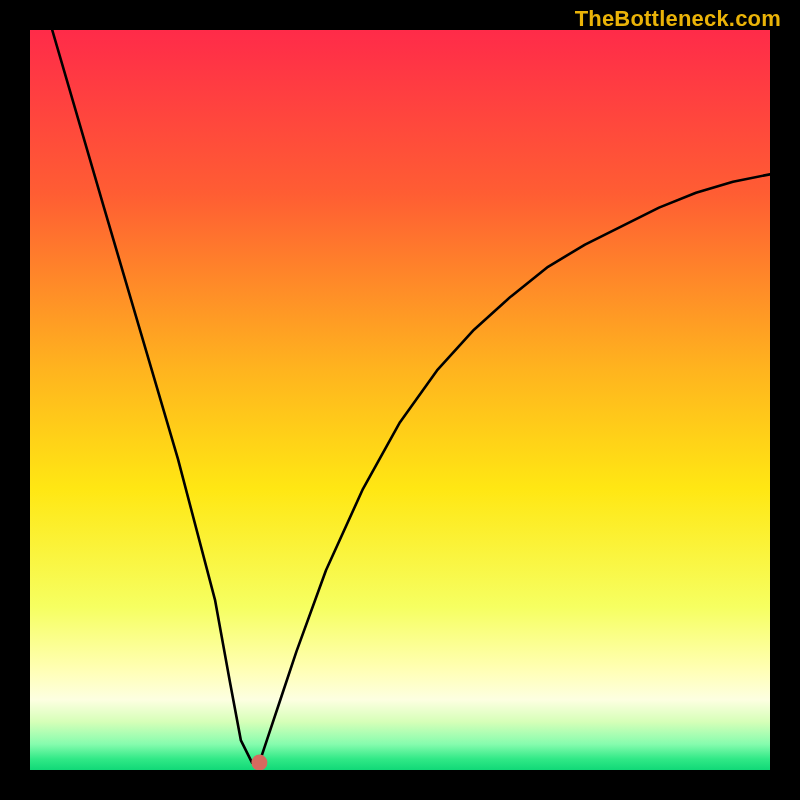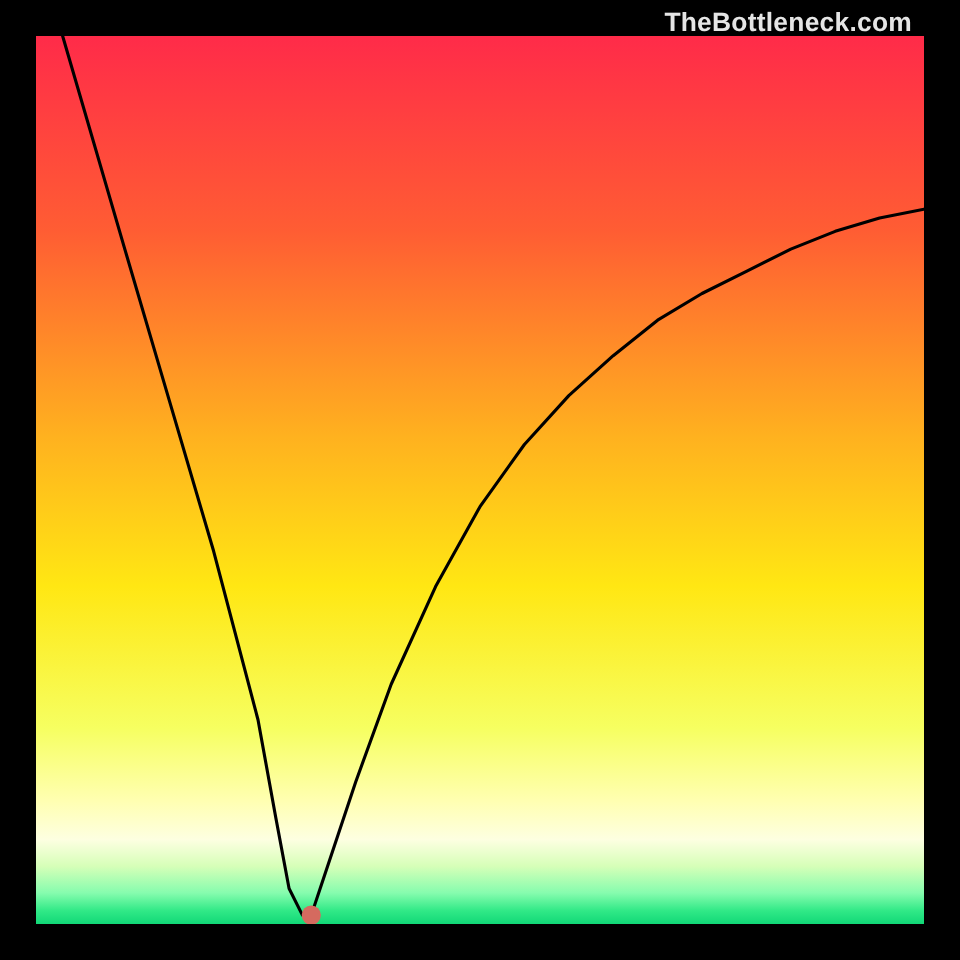--- a/index.html
+++ b/index.html
@@ -15,24 +15,24 @@
     position: absolute;
     left: 30px;
     top: 30px;
     width: 740px;
     height: 740px;
     background: #000;
   }
   .watermark {
     position: absolute;
     top: 6px;
-    right: 40px;
+    right: 19px;
     font-size: 22px;
     font-weight: 600;
-    color: #e5e5e5;
+    color: #eab308;
     letter-spacing: 0.2px;
     user-select: none;
   }
   svg {
     display: block;
   }
 </style>
 </head>
 <body>
 

